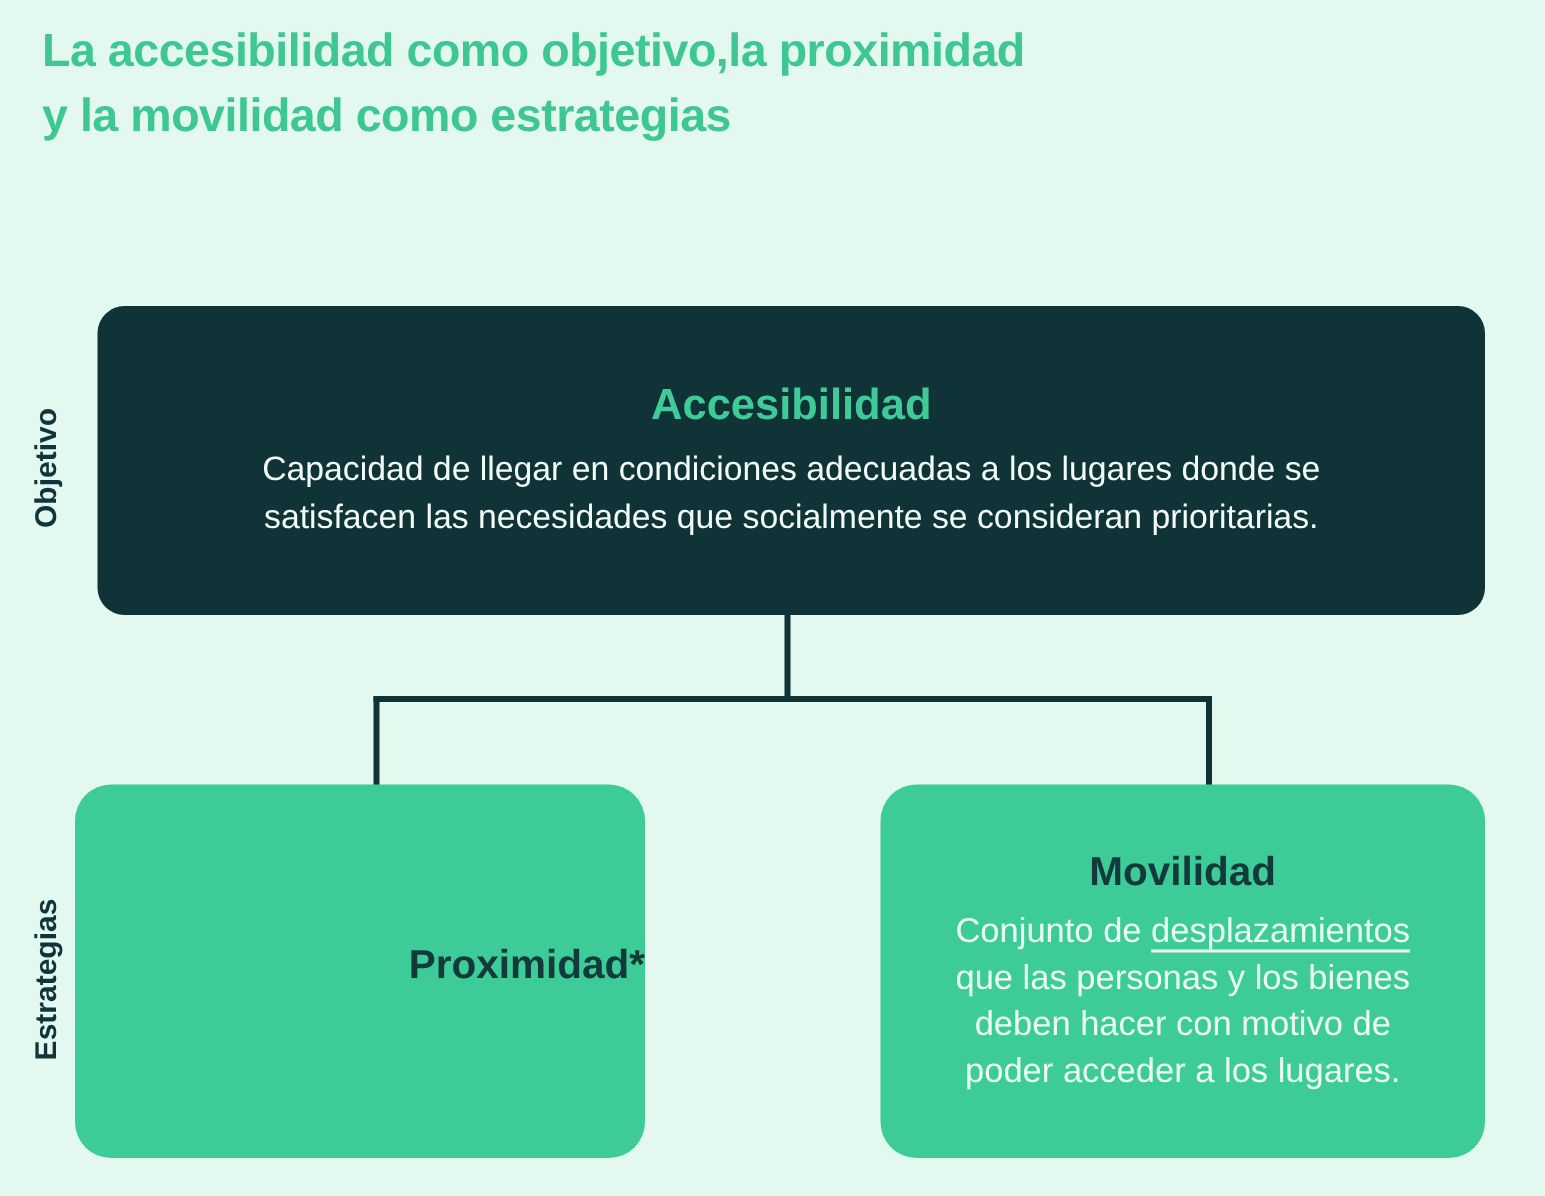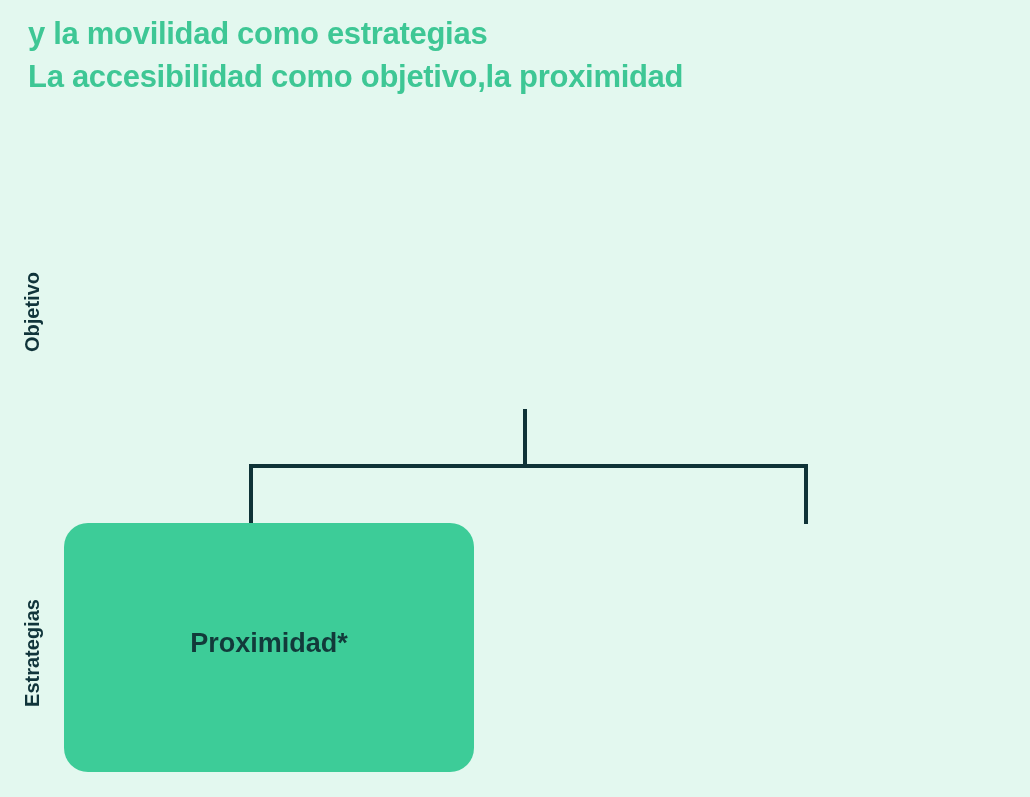--- a/index.html
+++ b/index.html
@@ -77,21 +77,21 @@
     top: 523px;
     height: 249px;
     background: #3dcc98;
     border-radius: 24px;
     display: flex;
     flex-direction: column;
     align-items: center;
     justify-content: center;
     text-align: center;
   }
-  .strategy-box.proximity { left: 64px;  width: 410px; }
+  .strategy-box.proximity { left: 50px;  width: 380px; align-items: flex-end; }
   .strategy-box.mobility  { left: 587px; width: 403px; }
 
   .strategy-box .box-heading {
     margin: 0 0 8px 0;
     font-size: 27px;
     font-weight: 700;
     color: #123a3a;
   }
   .strategy-box .box-body {
     margin: 0;
@@ -107,31 +107,39 @@
     text-underline-offset: 5px;
     text-decoration-thickness: 2px;
   }
 </style>
 </head>
 <body>
 
 <div class="stage">
 
   <div class="page-title">
+    <div>La accesibilidad como objetivo,la proximidad</div>
     <div>y la movilidad como estrategias</div>
-    <div>La accesibilidad como objetivo,la proximidad</div>
   </div>
 
   <div class="vlabel objective">Objetivo</div>
   <div class="vlabel strategies">Estrategias</div>
 
+  <div class="objective-box">
+    <h2 class="box-heading">Accesibilidad</h2>
+    <p class="box-body">Capacidad de llegar en condiciones adecuadas a los lugares donde se satisfacen las necesidades que socialmente se consideran prioritarias.</p>
+  </div>
 
   <div class="connector stem"></div>
   <div class="connector horizontal"></div>
   <div class="connector left-drop"></div>
   <div class="connector right-drop"></div>
 
   <div class="strategy-box proximity">
     <h3 class="box-heading">Proximidad*</h3>
   </div>
 
+  <div class="strategy-box mobility">
+    <h3 class="box-heading">Movilidad</h3>
+    <p class="box-body"><span>Conjunto de </span><span class="u">desplazamientos</span><span> que las personas y los bienes deben hacer con motivo de poder acceder a los lugares.</span></p>
+  </div>
 
 </div>
 
 </body></html>

